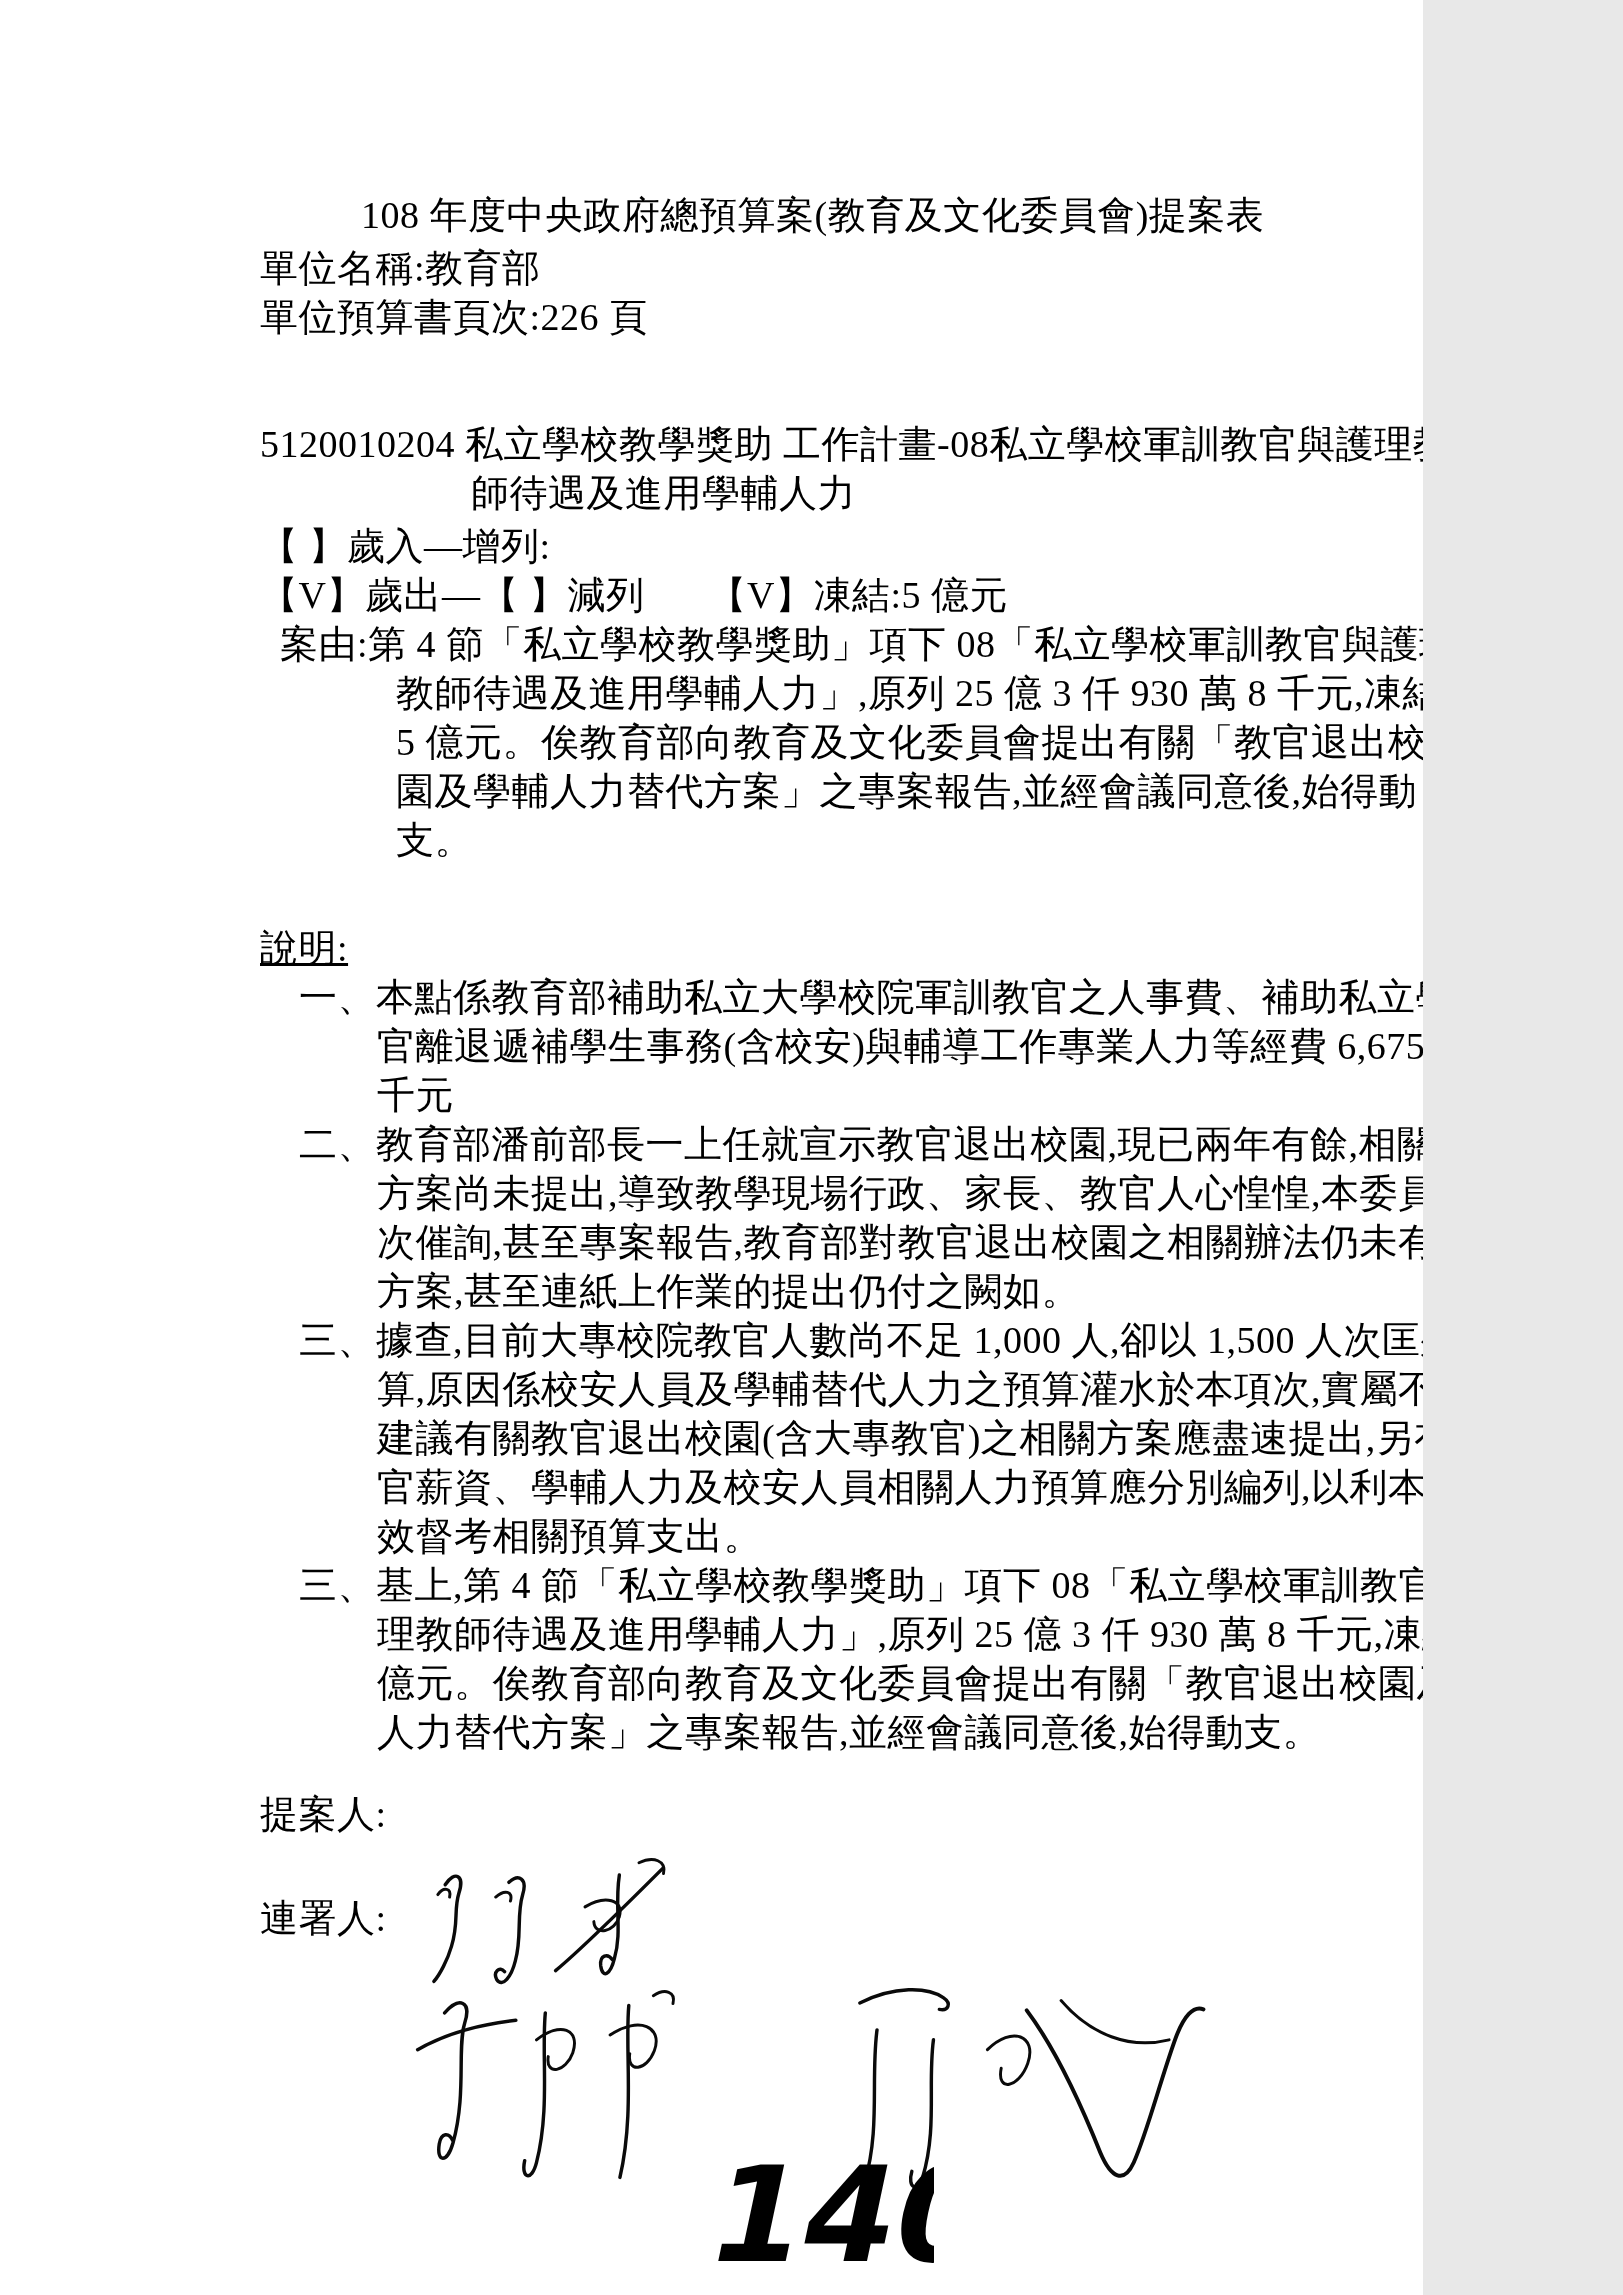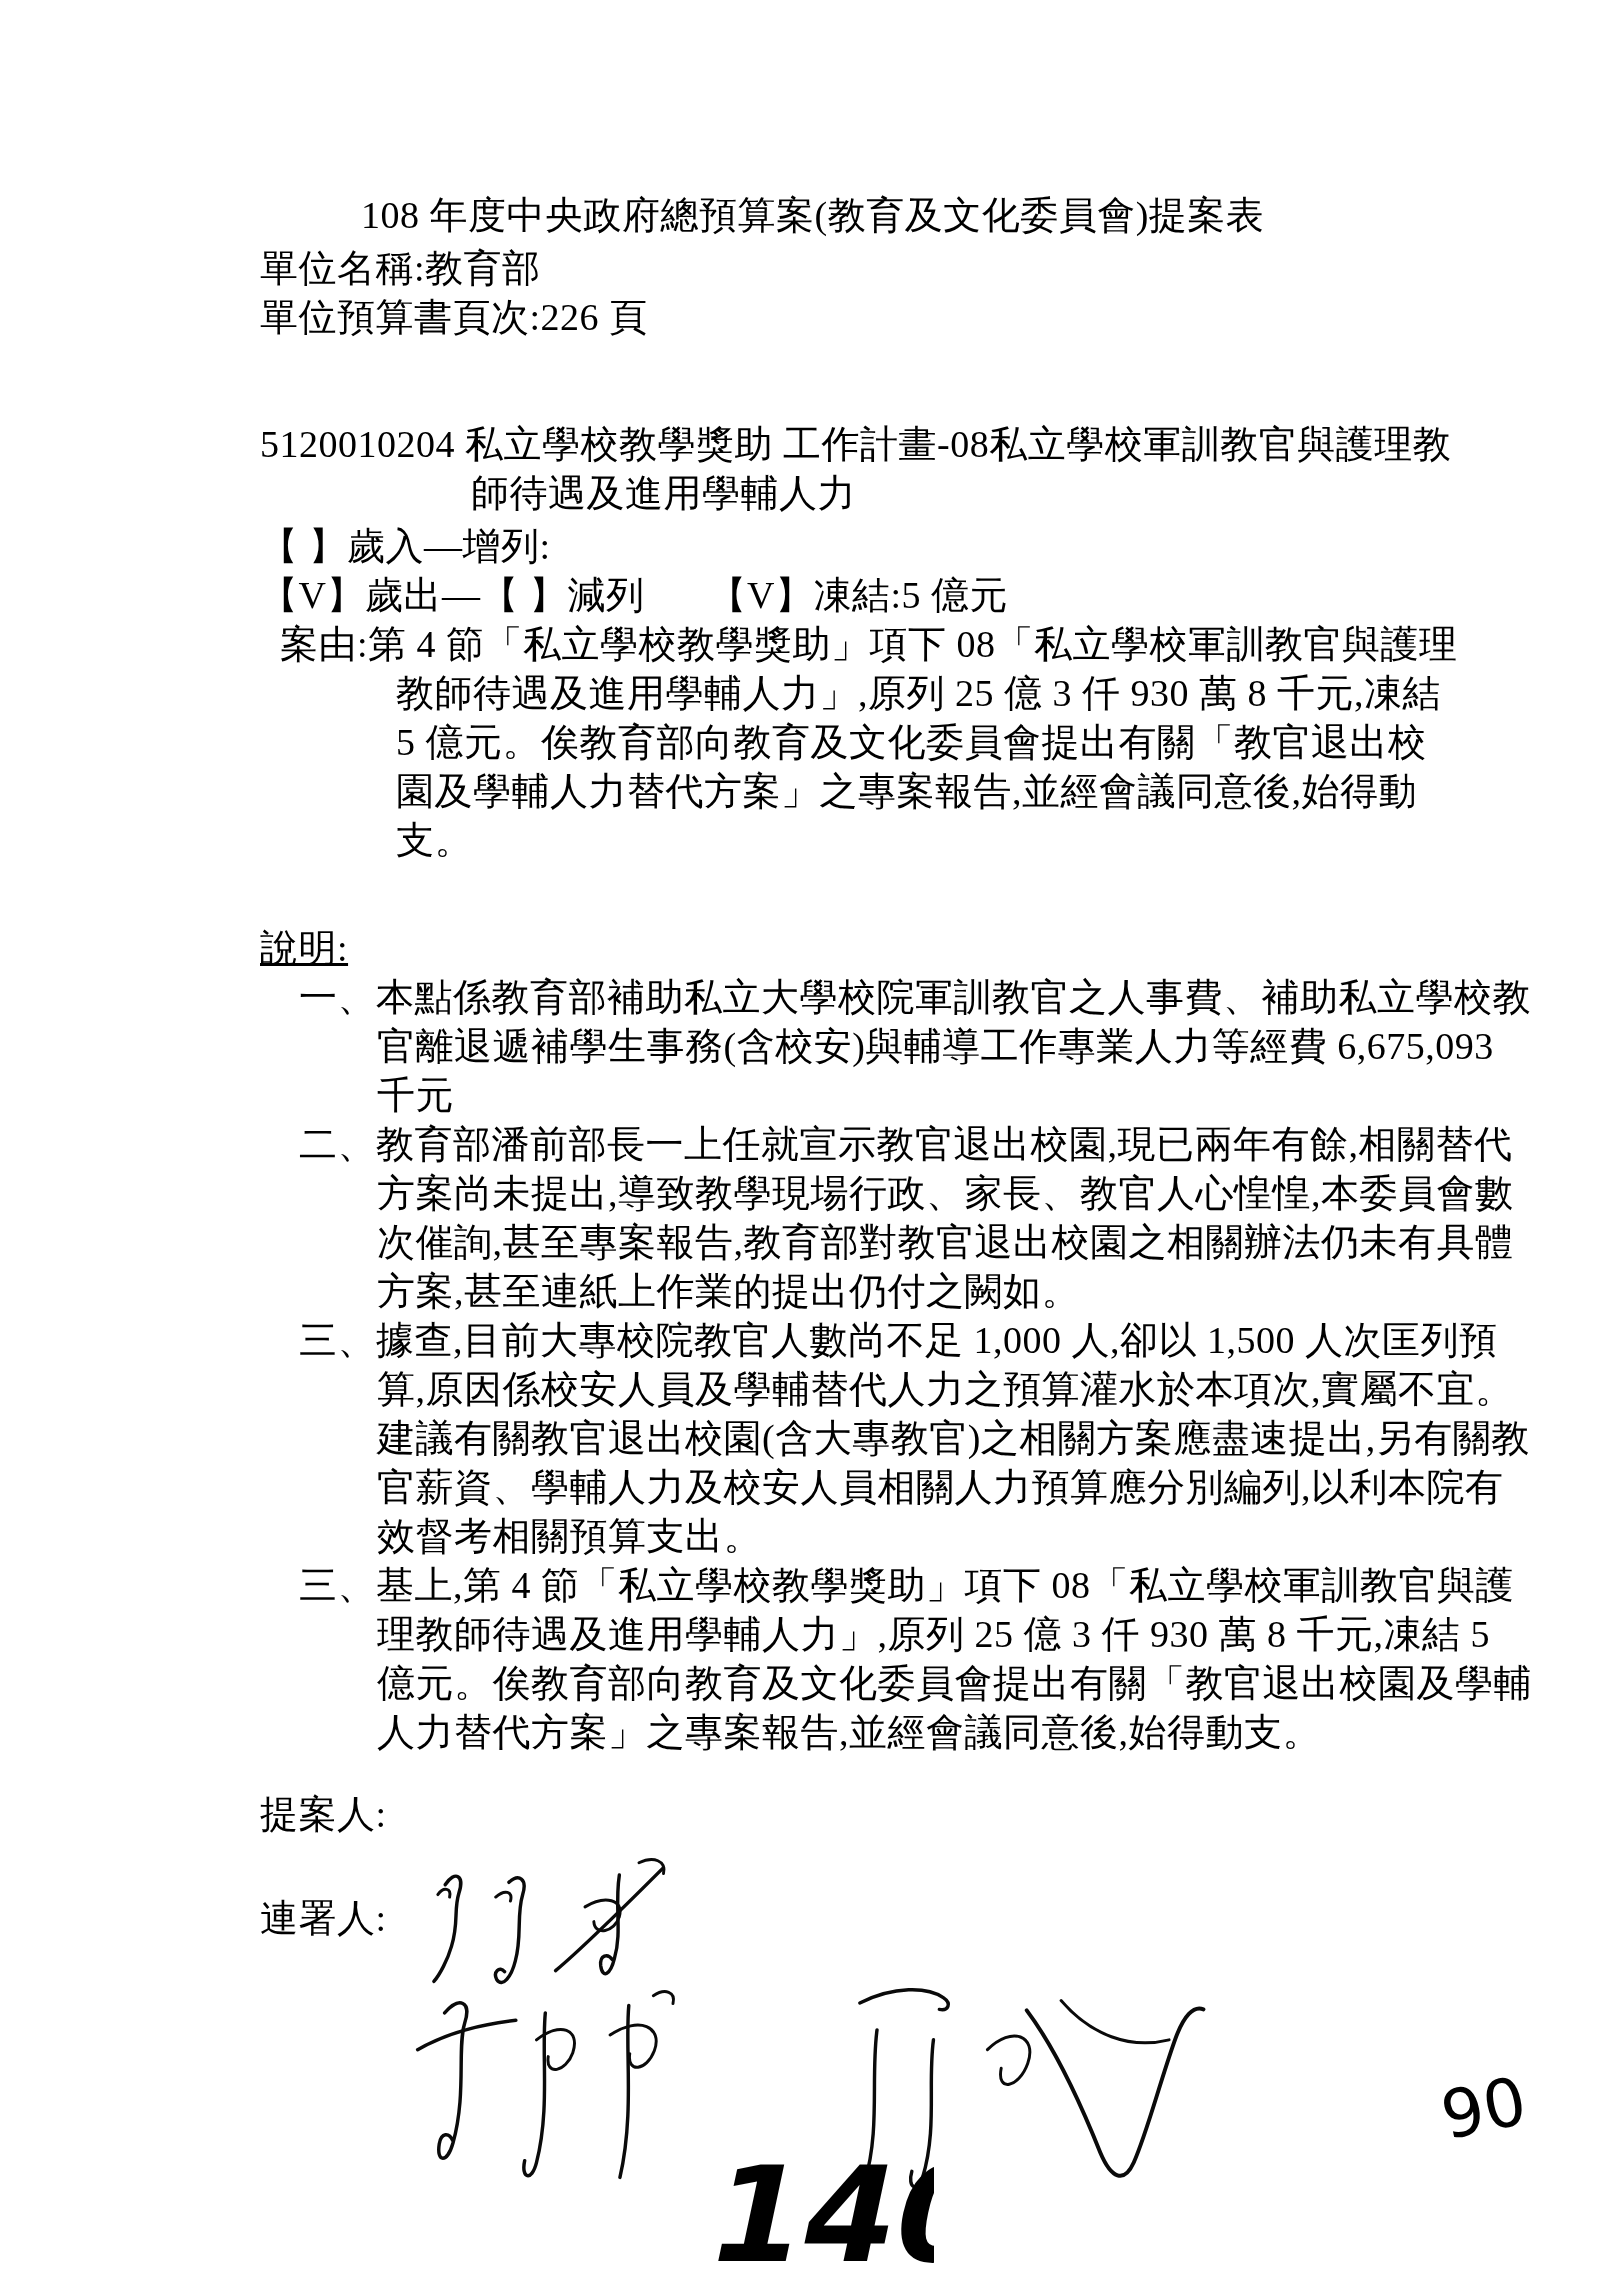--- a/index.html
+++ b/index.html
@@ -1,18 +1,18 @@
 <!DOCTYPE html>
 <html style="font-size:7.9px"><head>
 <meta charset="utf-8">
 <style>
   html,body { margin:0; padding:0; background:#e8e8e8; }
   .page {
     position:relative;
-    width:1623px; height:2295px;
+    width:1423px; height:2295px;
     background:#ffffff;
     color:#000;
     font-family:"Liberation Serif","DejaVu Serif",serif;
     overflow:hidden;
   }
   .doc {
     position:absolute;
     left:260px; top:191px;
     width:1199px;
     font-size:38px;

